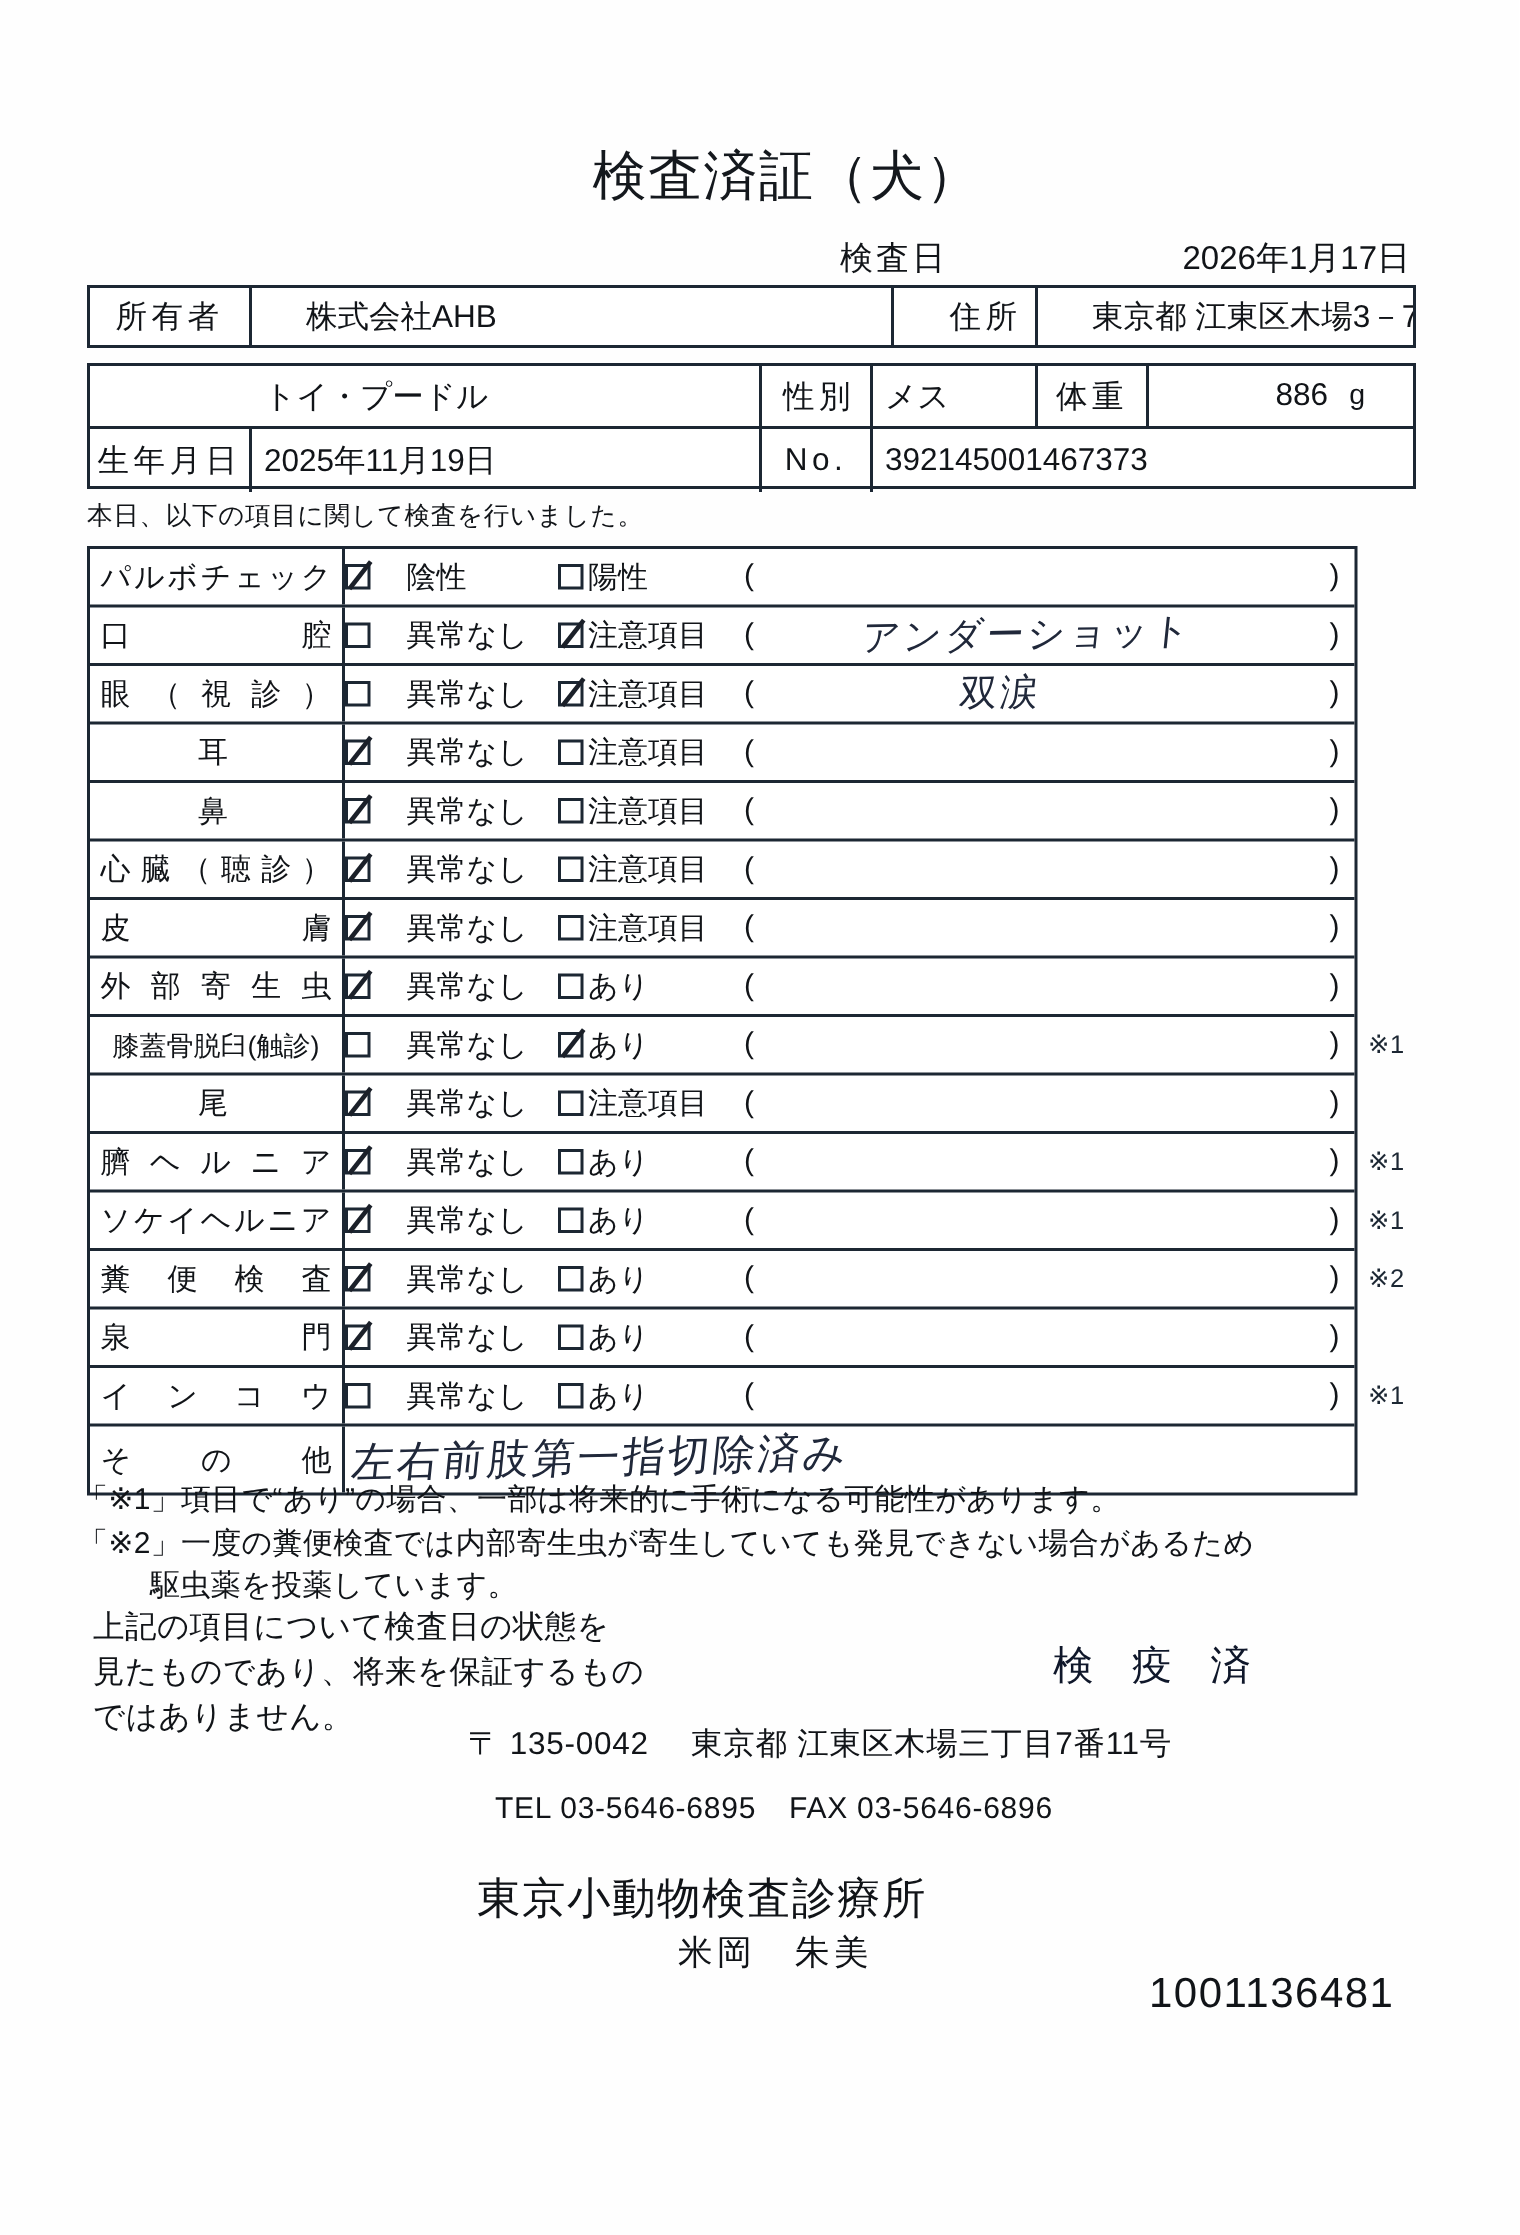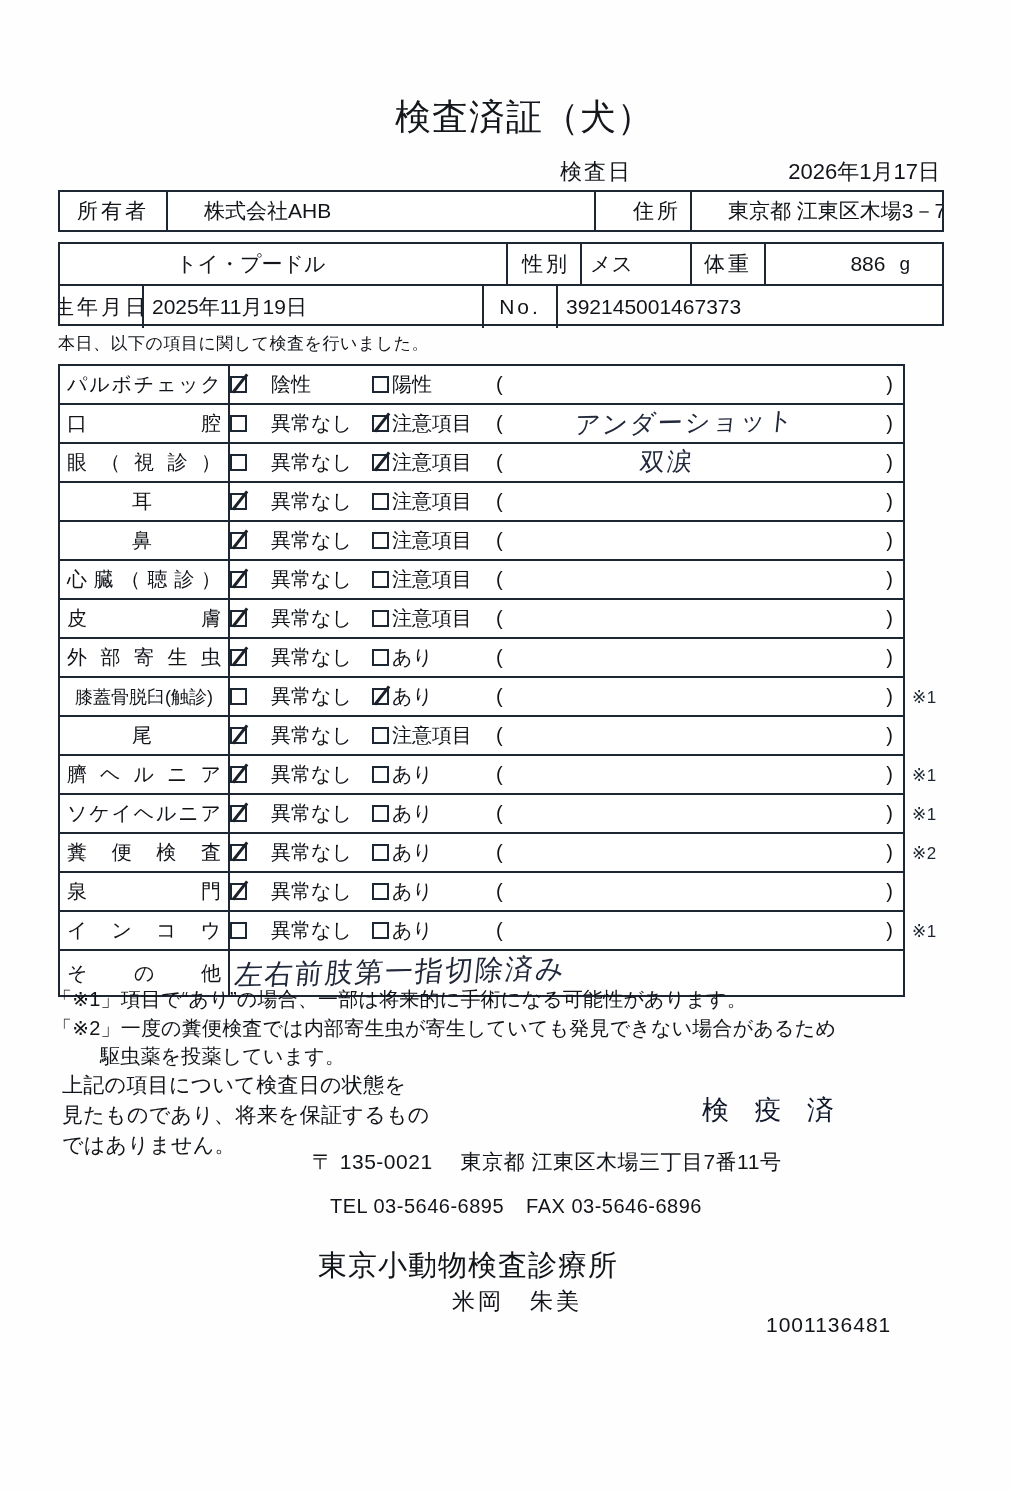--- a/index.html
+++ b/index.html
@@ -96,21 +96,21 @@
     width: 886px;
     height: 84px;
   }
   #animal-table .r { height: 42px; }
   #animal-table .c-kind-lbl { width: 108px; margin-top: 40px; }
   #animal-table .c-kind-val { width: 340px; }
   #animal-table .c-sex-lbl  { width: 74px; justify-content: center; padding-left: 12px; }
   #animal-table .c-sex-val  { width: 110px; }
   #animal-table .c-wt-lbl   { width: 74px; justify-content: center; }
   #animal-table .c-wt-val   { flex: 1; justify-content: flex-end; gap: 14px; padding-right: 32px; }
-  #animal-table .c-dob-lbl  { width: 84px; }
+  #animal-table .c-dob-lbl  { width: 108px; }
   #animal-table .c-dob-val  { width: 340px; }
   #animal-table .c-no-lbl   { width: 74px; justify-content: center; }
   #animal-table .c-no-val   { flex: 1; }
   .unit-g { font-size: 19px; }
 
   
   .intro-line {
     position: absolute;
     left: 58px;
     top: 332px;
@@ -274,21 +274,21 @@
     position: absolute;
     left: 452px;
     top: 1286px;
     font-size: 23px;
     letter-spacing: 3px;
   }
   #doc-serial {
     position: absolute;
     left: 766px;
     top: 1313px;
-    font-size: 21px;
+    font-size: 28px;
     letter-spacing: 1px;
   }
 </style>
 </head>
 <body>
 
 <div class="page">
 
   <div class="doc-title">検査済証（犬）</div>
 
@@ -662,21 +662,21 @@
 
   <div id="disclaimer">
     <div>上記の項目について検査日の状態を</div>
     <div>見たものであり、将来を保証するもの</div>
     <div>ではありません。</div>
   </div>
 
   <div id="quarantine-stamp">検 疫 済</div>
 
   <div id="clinic-postal">
-    <span>〒 135-0021</span>
+    <span>〒 135-0042</span>
     <span>東京都 江東区木場三丁目7番11号</span>
   </div>
   <div id="clinic-tel">
     <span>TEL 03-5646-6895</span>
     <span>FAX 03-5646-6896</span>
   </div>
   <div id="clinic-name">東京小動物検査診療所</div>
   <div id="clinic-person">米岡　朱美</div>
   <div id="doc-serial">1001136481</div>
 

